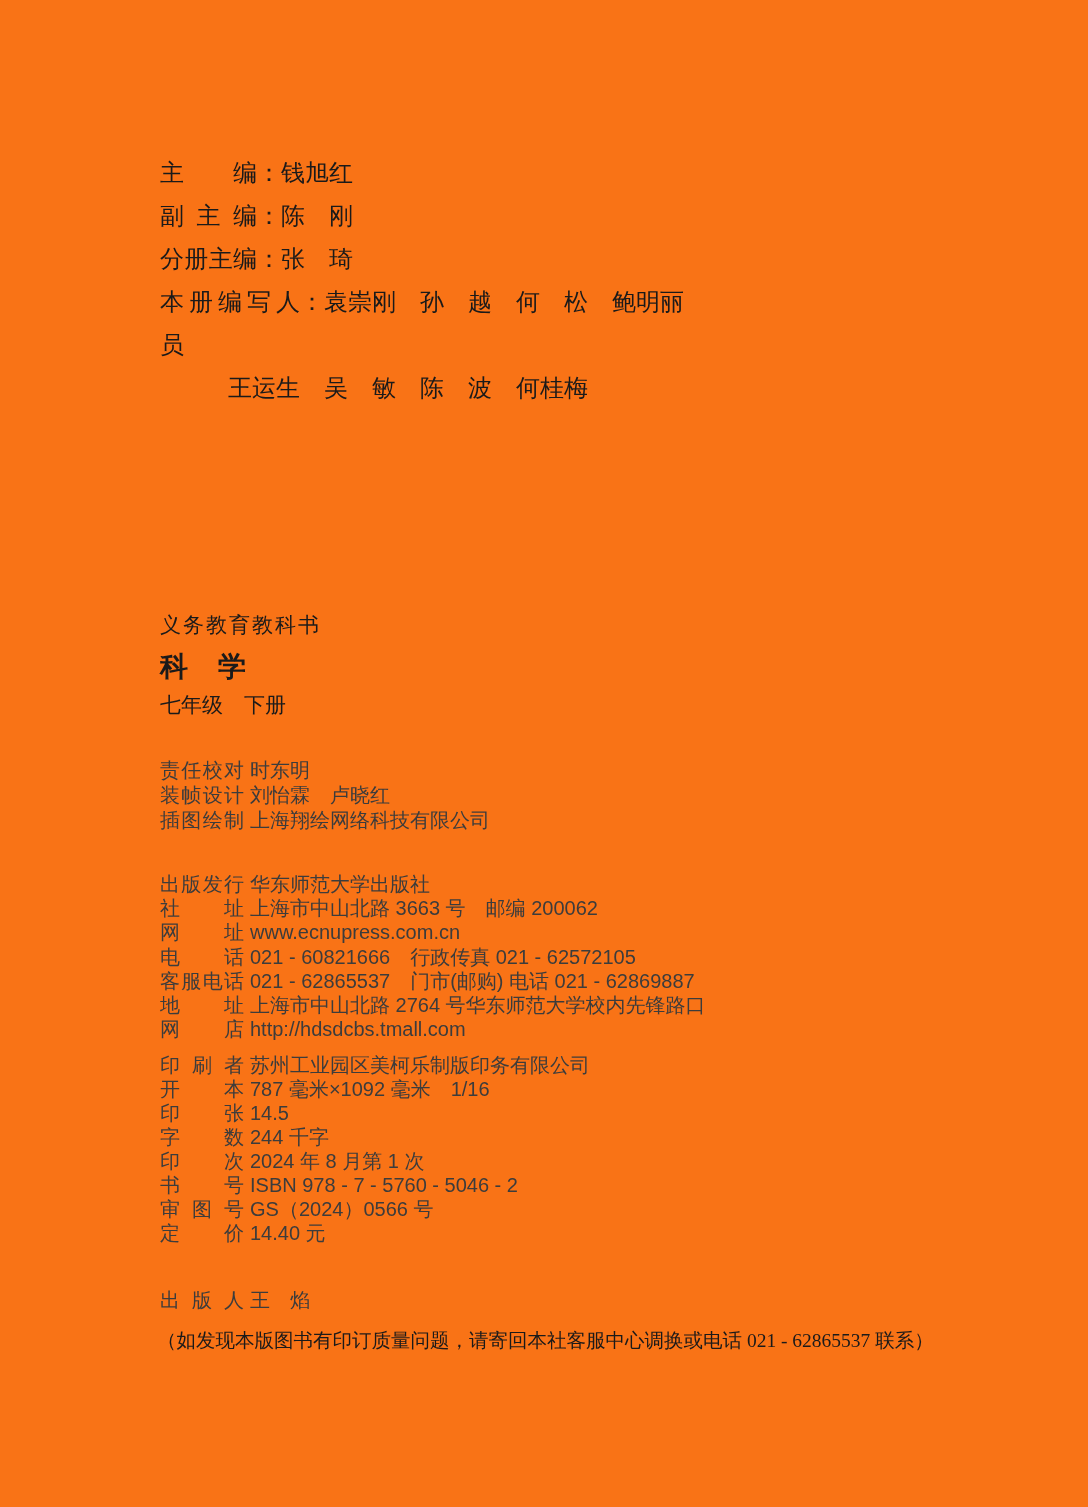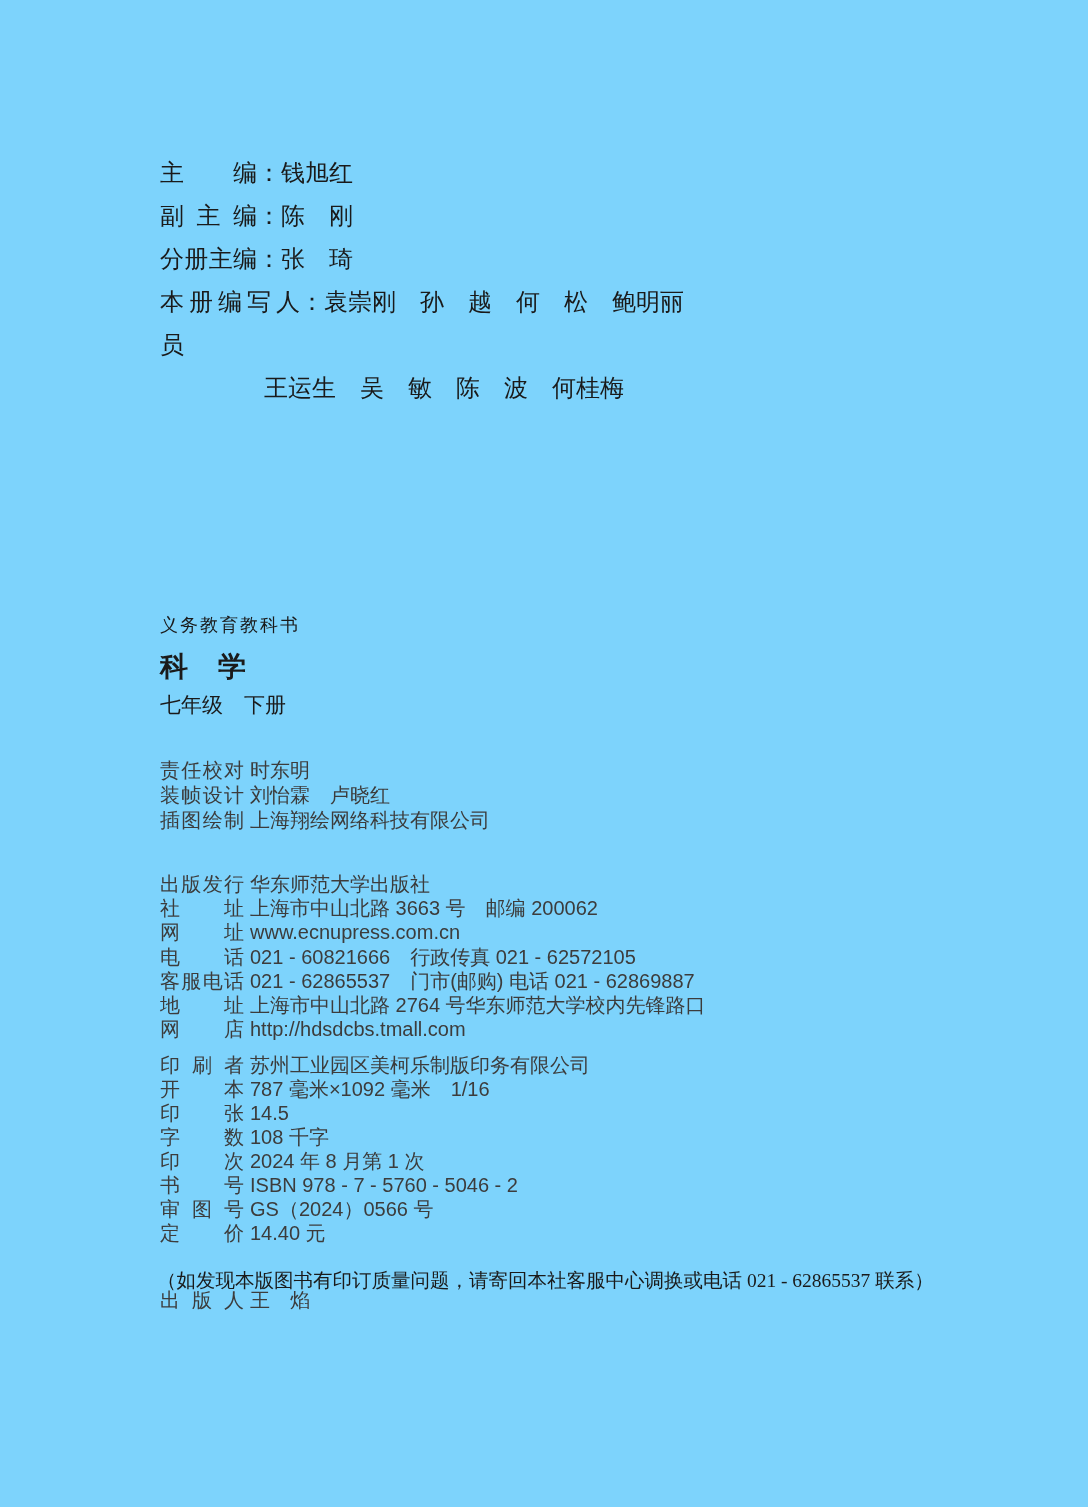--- a/index.html
+++ b/index.html
@@ -1,66 +1,66 @@
 <!DOCTYPE html>
 <html><head>
 <meta charset="utf-8">
 <style>
   html,body{margin:0;padding:0;background:#ffffff;}
   .page{
     position:relative;
     width:1088px;
     height:1507px;
-    background:#7dd3fc;
+    background:#f97316;
     overflow:hidden;
     font-family:"Liberation Sans","DejaVu Sans",sans-serif;
   }
   
   .editors{
     position:absolute; left:160px; top:152px;
     font-family:"Liberation Serif","DejaVu Serif",serif;
     font-size:24px; line-height:43px; color:#1a1a1a;
   }
   .erow{display:flex; align-items:baseline;}
   .elbl{
     display:inline-block; flex:none;
     text-align:justify; text-align-last:justify;
   }
   .elbl.w4{width:97px;}
   .elbl.w6{width:140px;}
   .ecolon{flex:none;}
   .eval{white-space:pre;}
-  .econt{margin-left:104px; white-space:pre;}
+  .econt{margin-left:68px; white-space:pre;}
   
   .titleblock{
     position:absolute; left:160px; top:612px;
     font-family:"Liberation Serif","DejaVu Serif",serif;
     color:#1a1a1a;
   }
-  .series{font-size:18px; line-height:27px; letter-spacing:2px;}
+  .series{font-size:21px; line-height:27px; letter-spacing:2px;}
   .booktitle{font-size:28px; line-height:36px; font-weight:bold; margin-top:10px; letter-spacing:1px;}
   .grade{font-size:21px; line-height:27px; margin-top:7px;}
   
   .detail{
     position:absolute; left:160px;
     font-size:20px; color:#3c3c3c;
   }
   .staff{top:758px; line-height:25px;}
   .publisher{top:872px; line-height:24.2px;}
   .printing{top:1053px; line-height:24px;}
   .pubperson{top:1288px; line-height:25px;}
   .row{display:flex; align-items:baseline;}
   .lbl{
     display:inline-block; flex:none; width:84px; margin-right:6px;
     text-align:justify; text-align-last:justify;
   }
   .val{white-space:pre;}
   
   .footnote{
-    position:absolute; left:157px; top:1268px;
+    position:absolute; left:157px; top:1328px;
     font-family:"Liberation Serif","DejaVu Serif",serif;
     font-size:19.5px; line-height:25px; color:#1a1a1a;
     white-space:pre;
   }
 </style>
 </head>
 <body>
 
 <div class="page">
 
@@ -148,21 +148,21 @@
     <div class="row">
       <span class="lbl">开本</span>
         <span class="val">787 毫米×1092 毫米　1/16</span>
     </div>
     <div class="row">
       <span class="lbl">印张</span>
         <span class="val">14.5</span>
     </div>
     <div class="row">
       <span class="lbl">字数</span>
-        <span class="val">108 千字</span>
+        <span class="val">244 千字</span>
     </div>
     <div class="row">
       <span class="lbl">印次</span>
         <span class="val">2024 年 8 月第 1 次</span>
     </div>
     <div class="row">
       <span class="lbl">书号</span>
         <span class="val">ISBN 978 - 7 - 5760 - 5046 - 2</span>
     </div>
     <div class="row">

